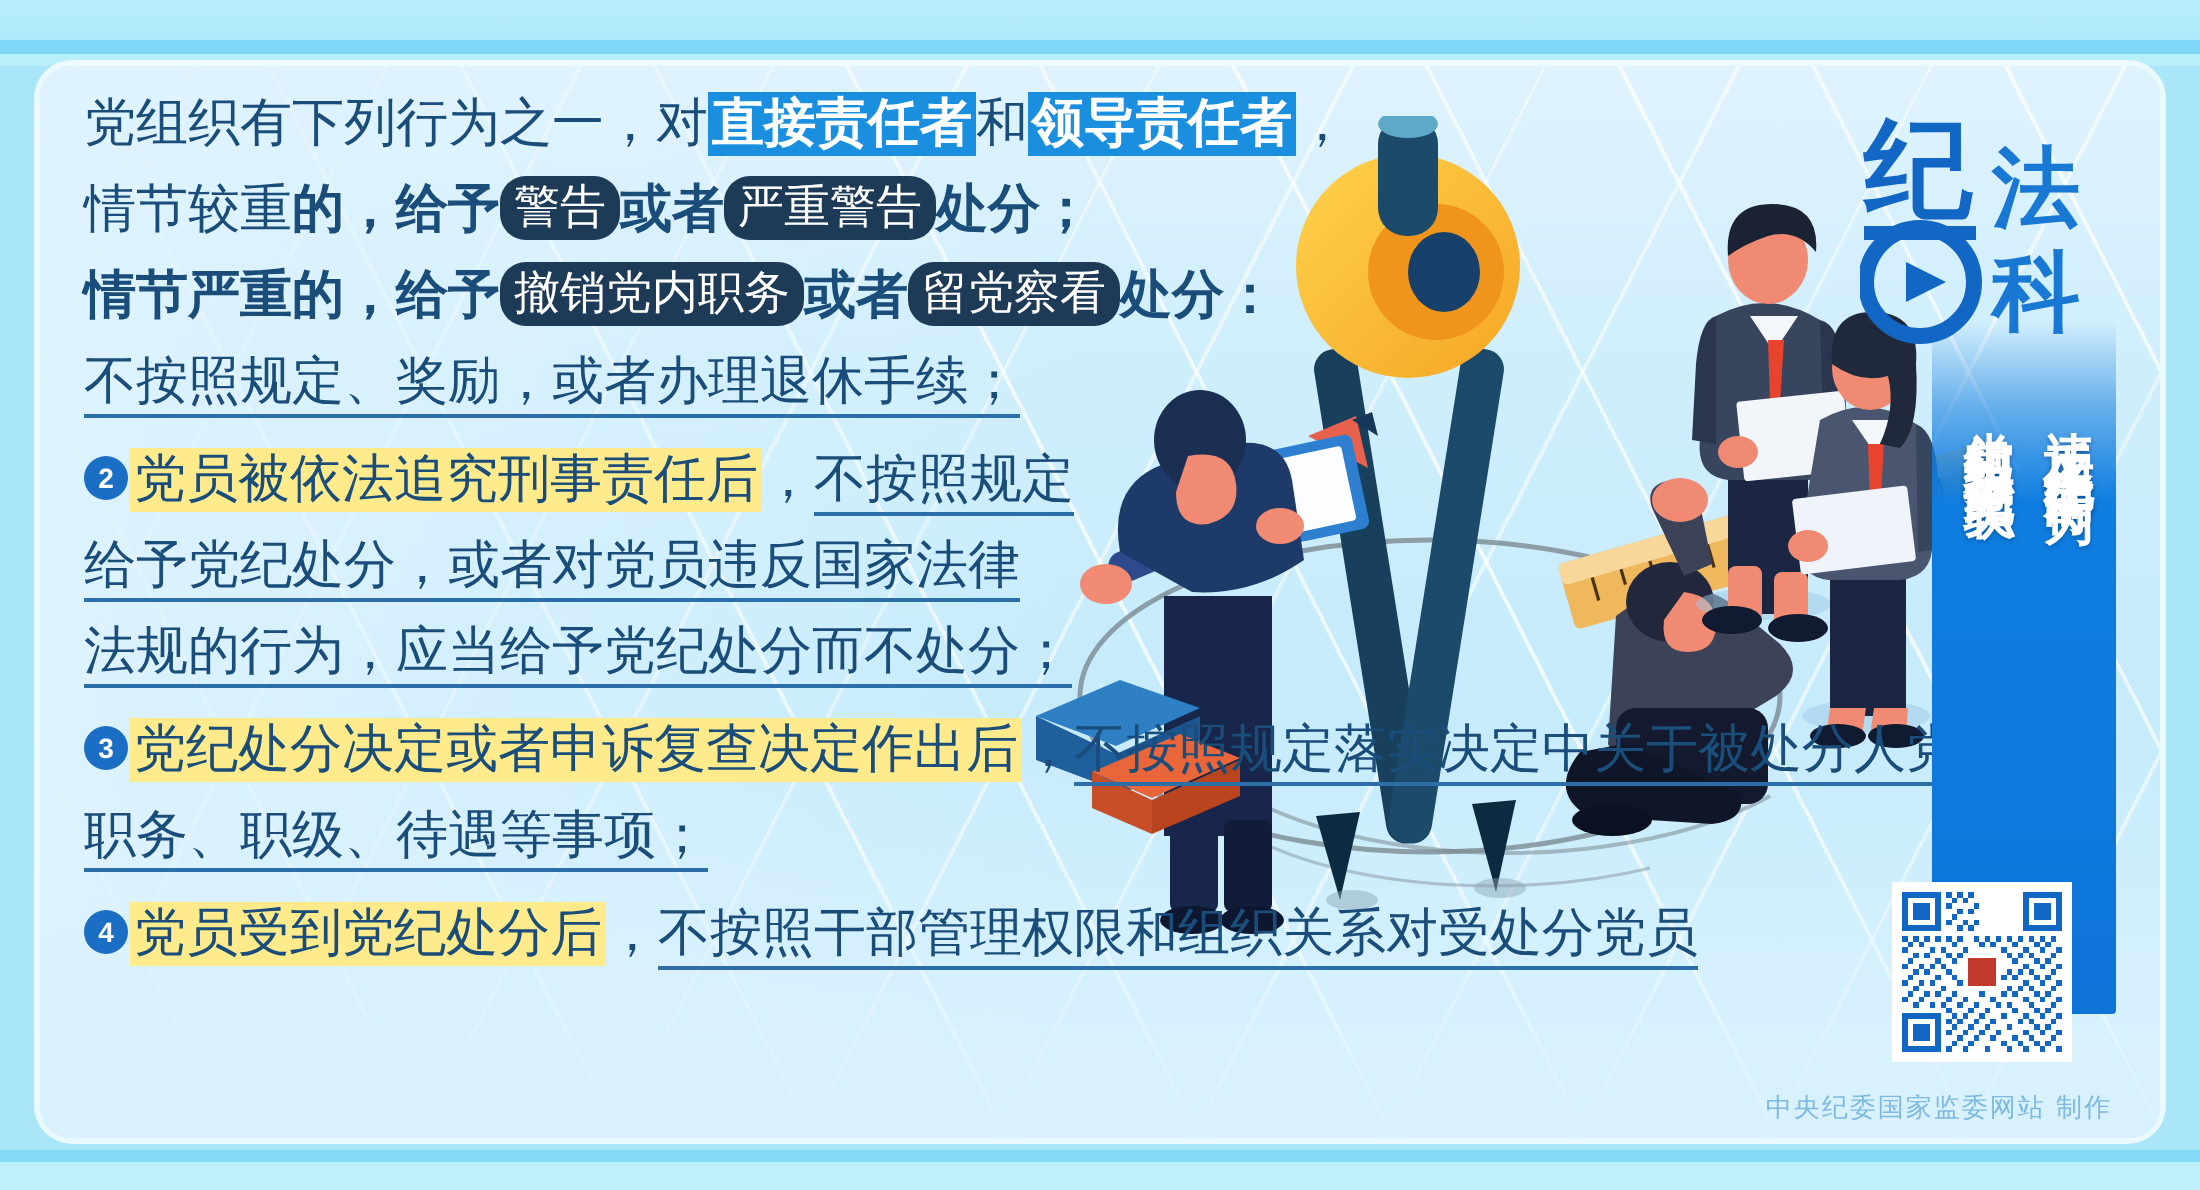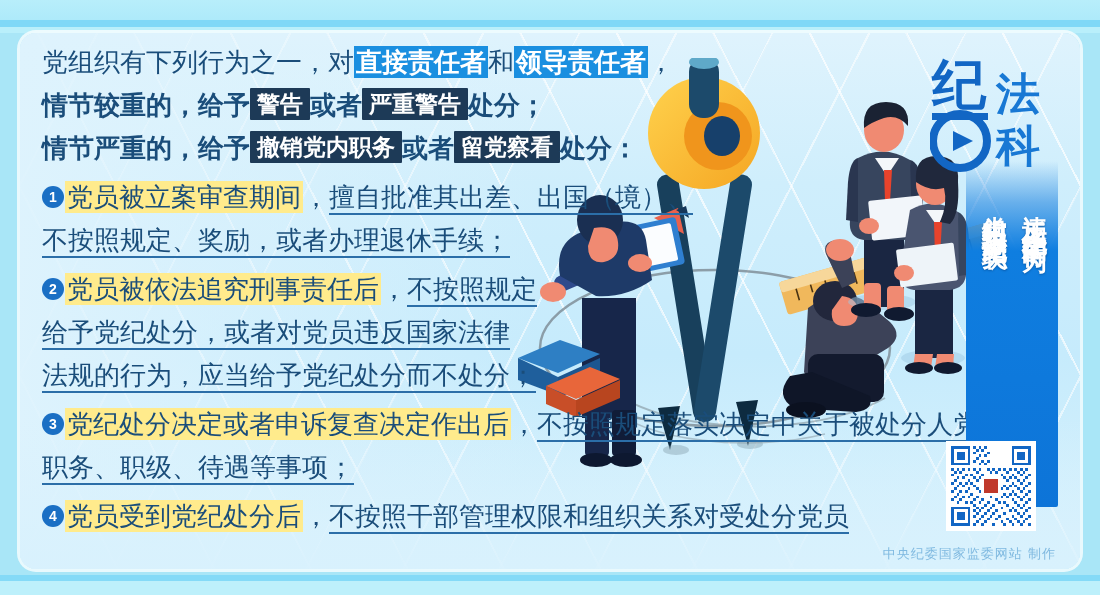--- a/index.html
+++ b/index.html
@@ -43,22 +43,22 @@
   
   #text{position:absolute;left:22px;top:8px;width:960px;color:#17406b;}
   .line{
     font-family:"DejaVu Serif","Liberation Serif",serif;
     font-size:26px;line-height:43px;white-space:nowrap;
     color:#1a4d7a;
   }
   .line.b{font-weight:bold;}
   .hl-blue{background:#1a8fe0;color:#fff;font-weight:bold;padding:1px 2px;}
   .pill{
-    background:#1d3a57;color:#fff;font-weight:bold;
-    border-radius:1px;padding:2px 7px;font-size:23px;
+    background:#1d3a57;color:#fff;font-weight:normal;
+    border-radius:13px;padding:2px 7px;font-size:23px;
     display:inline-block;line-height:28px;vertical-align:2px;
   }
   .hl-yellow{background:#ffeb8c;padding:1px 2px;}
   .uline{border-bottom:2px solid #2b6ea8;padding-bottom:1px;}
   .num{
     display:inline-block;width:22px;height:22px;border-radius:50%;
     background:#1a6fc4;color:#fff;font-size:14px;font-weight:bold;
     text-align:center;line-height:22px;vertical-align:4px;
     font-family:"Liberation Sans",sans-serif;margin-right:1px;
   }
@@ -215,23 +215,22 @@
           <ellipse cx="445" cy="126" rx="19" ry="21" fill="#f08a72"></ellipse>
           <path d="M426 124 q-2 -26 20 -26 q24 0 22 26 q2 32 -8 42 l-10 -2 q8 -18 4 -34 q-14 4 -28 -6z" fill="#20283c"></path>
           <rect x="408" y="188" width="58" height="38" rx="2" fill="#eef4f9" transform="rotate(-7 437 207)"></rect>
           <ellipse cx="414" cy="215" rx="10" ry="8" fill="#f08a72"></ellipse>
         </g>
       </svg>
     </div>
 
     <div id="text">
         <div class="line"><span>党组织有下列行为之一，对</span><span class="hl-blue">直接责任者</span><span>和</span><span class="hl-blue">领导责任者</span><span>，</span></div>
-        <div class="line b"><span style="font-weight: bold; text-align: right;">情节较重</span><span>的，给予</span><span class="pill">警告</span><span>或者</span><span class="pill">严重警告</span><span>处分；</span></div>
+        <div class="line b"><span style="font-weight: normal; text-align: right;">情节较重</span><span>的，给予</span><span class="pill">警告</span><span>或者</span><span class="pill">严重警告</span><span>处分；</span></div>
         <div class="line b"><span style="font-weight: bold;">情节严重</span><span>的，给予</span><span class="pill">撤销党内职务</span><span>或者</span><span class="pill">留党察看</span><span>处分：</span></div>
-        <div class="line item"><span class="num">1</span><span class="hl-yellow">党员被立案审查期间</span><span>，</span><span class="uline">擅自批准其出差、出国（境）、</span></div>
         <div class="line"><span class="uline">不按照规定、奖励，或者办理退休手续；</span></div>
         <div class="line item"><span class="num">2</span><span class="hl-yellow">党员被依法追究刑事责任后</span><span>，</span><span class="uline">不按照规定</span></div>
         <div class="line"><span class="uline">给予党纪处分，或者对党员违反国家法律</span></div>
         <div class="line"><span class="uline">法规的行为，应当给予党纪处分而不处分；</span></div>
         <div class="line item"><span class="num">3</span><span class="hl-yellow">党纪处分决定或者申诉复查决定作出后</span><span>，</span><span class="uline">不按照规定落实决定中关于被处分人党籍、</span></div>
         <div class="line"><span class="uline">职务、职级、待遇等事项；</span></div>
         <div class="line item"><span class="num">4</span><span class="hl-yellow">党员受到党纪处分后</span><span>，</span><span class="uline">不按照干部管理权限和组织关系对受处分党员</span></div>
       </div>
 
     <div id="logo">

